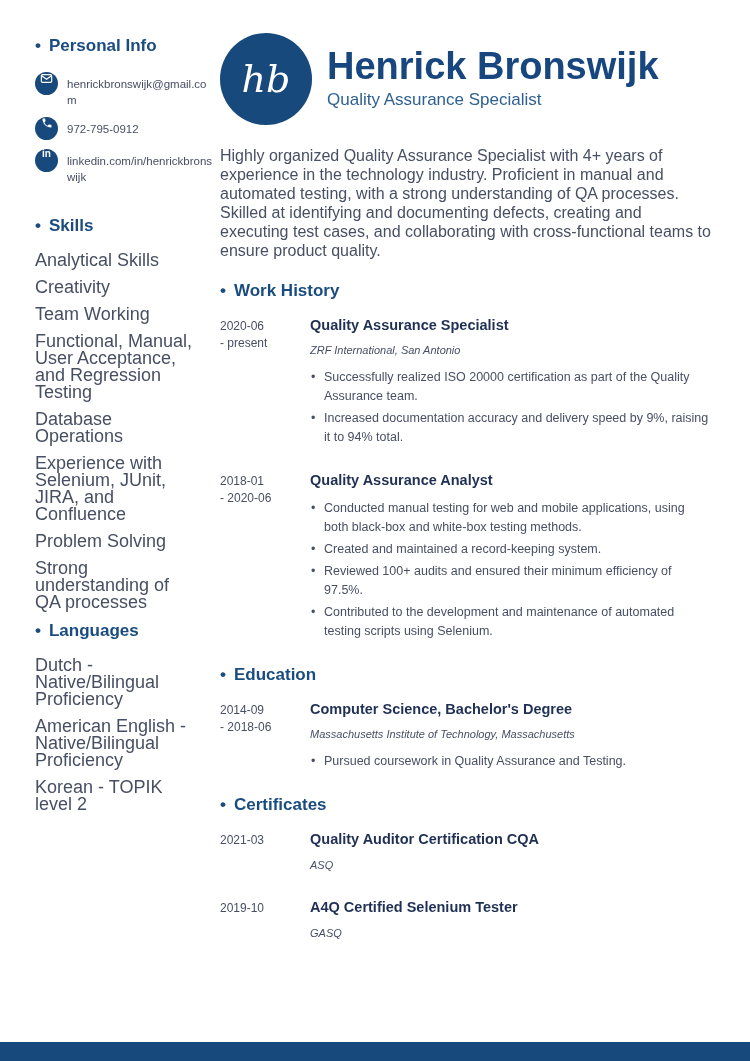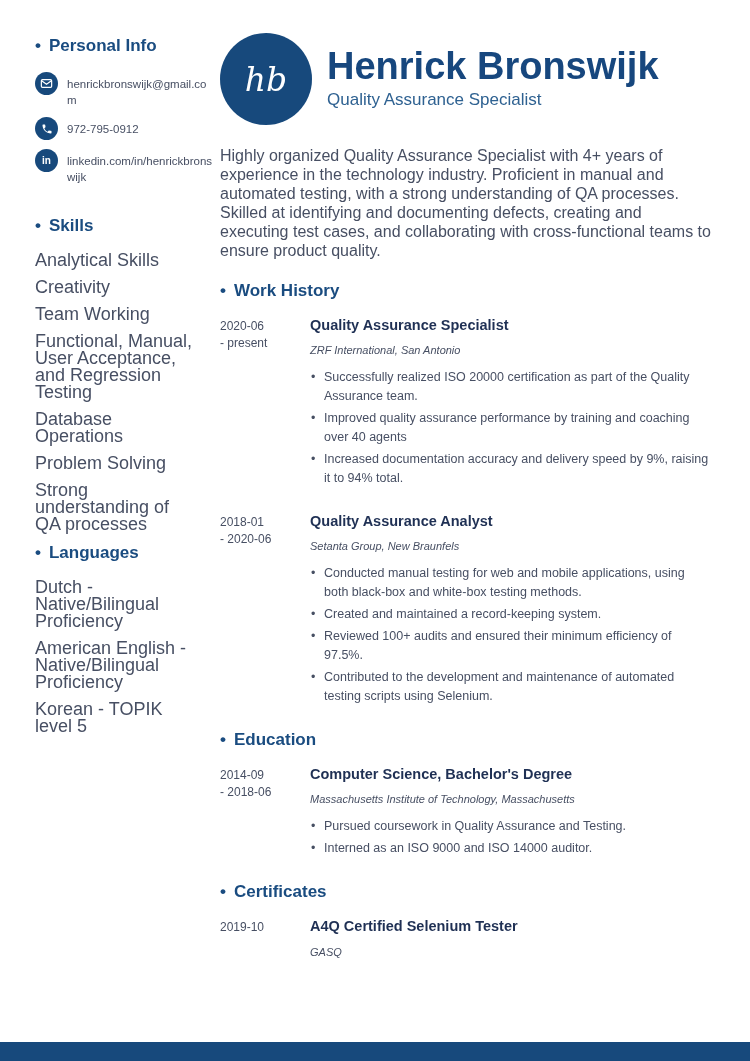--- a/index.html
+++ b/index.html
@@ -18,40 +18,40 @@
     display:flex; align-items:baseline; line-height:20px;
   }
   .sec-h .dot { margin-right:8px; font-size:17px; }
 
   
   .sidebar { width:185px; flex:0 0 185px; padding-top:3px; }
   .sidebar .sec-h { margin-bottom:16px; }
   .contact-row { display:flex; align-items:flex-start; margin-bottom:9px; }
   .contact-icon {
     width:23px; height:23px; border-radius:50%; background:#17497c;
-    flex:0 0 23px; margin-right:9px; display:flex; align-items:center; justify-content:center;
+    flex:0 0 23px; margin-right:9px; display:flex; justify-content:center;
   }
   .contact-icon svg { display:block; }
   .contact-icon .in-txt { color:#fff; font-size:10px; font-weight:bold; line-height:1; }
   .contact-text {
     font-size:11.5px; line-height:16px; padding-top:4px;
     overflow-wrap:anywhere; max-width:148px;
   }
   .side-list { list-style:none; margin-bottom:6px; }
   .side-list li { font-size:18px; line-height:17px; margin-bottom:10px; max-width:162px; }
   .sidebar .gap { height:22px; }
 
   
   .main { flex:1; padding-left:0; }
   .hdr { display:flex; align-items:center; }
   .monogram {
     width:92px; height:92px; border-radius:50%; background:#17497c;
     color:#fff; display:flex; align-items:center; justify-content:center;
     font-family:"DejaVu Serif","Liberation Serif",serif; font-style:italic;
-    font-size:33px; flex:0 0 92px; margin-right:15px;
+    font-size:38px; flex:0 0 92px; margin-right:15px;
   }
   .name { color:#17477e; font-size:38px; font-weight:bold; line-height:34px; }
   .job-title-hdr { color:#2e6191; font-size:17px; margin-top:7px; }
   .summary { font-size:16px; line-height:19px; margin-top:21px; max-width:494px; }
 
   .main .sec-h { margin-top:21px; margin-bottom:15px; }
 
   .entry { display:flex; margin-bottom:21px; }
   .dates { width:90px; flex:0 0 90px; font-size:12px; line-height:17px; padding-top:2px; }
   .entry-body { flex:1; max-width:402px; }
@@ -117,32 +117,33 @@
       <h2 class="sec-h">
         <span class="dot">•</span>
         <span>Skills</span>
       </h2>
       <ul class="side-list">
         <li>Analytical Skills</li>
         <li>Creativity</li>
         <li>Team Working</li>
         <li>Functional, Manual, User Acceptance, and Regression Testing</li>
         <li>Database Operations</li>
+        <li>Experience with Selenium, JUnit, JIRA, and Confluence</li>
         <li>Problem Solving</li>
         <li>Strong understanding of QA processes</li>
       </ul>
 
       <h2 class="sec-h">
         <span class="dot">•</span>
         <span>Languages</span>
       </h2>
       <ul class="side-list">
         <li>Dutch - Native/Bilingual Proficiency</li>
         <li>American English - Native/Bilingual Proficiency</li>
-        <li>Korean - TOPIK level 5</li>
+        <li>Korean - TOPIK level 2</li>
       </ul>
     </aside>
 
     <main class="main">
 
       <div class="hdr">
         <div class="monogram">hb</div>
         <div>
           <div class="name">Henrick Bronswijk</div>
           <div class="job-title-hdr">Quality Assurance Specialist</div>
@@ -159,34 +160,32 @@
       <div class="entry">
         <div class="dates">
           <div>2020-06</div>
           <div>- present</div>
         </div>
         <div class="entry-body">
           <div class="entry-title">Quality Assurance Specialist</div>
           <div class="entry-sub">ZRF International, San Antonio</div>
           <ul class="bullets">
             <li>Successfully realized ISO 20000 certification as part of the Quality Assurance team.</li>
-            <li>Improved quality assurance performance by training and coaching over 40 agents</li>
             <li>Increased documentation accuracy and delivery speed by 9%, raising it to 94% total.</li>
           </ul>
         </div>
       </div>
 
       <div class="entry">
         <div class="dates">
           <div>2018-01</div>
           <div>- 2020-06</div>
         </div>
         <div class="entry-body">
           <div class="entry-title">Quality Assurance Analyst</div>
-          <div class="entry-sub">Setanta Group, New Braunfels</div>
           <ul class="bullets">
             <li>Conducted manual testing for web and mobile applications, using both black-box and white-box testing methods.</li>
             <li>Created and maintained a record-keeping system.</li>
             <li>Reviewed 100+ audits and ensured their minimum efficiency of 97.5%.</li>
             <li>Contributed to the development and maintenance of automated testing scripts using Selenium.</li>
           </ul>
         </div>
       </div>
 
       <h2 class="sec-h">
@@ -197,30 +196,38 @@
       <div class="entry">
         <div class="dates">
           <div>2014-09</div>
           <div>- 2018-06</div>
         </div>
         <div class="entry-body">
           <div class="entry-title">Computer Science, Bachelor's Degree</div>
           <div class="entry-sub">Massachusetts Institute of Technology, Massachusetts</div>
           <ul class="bullets">
             <li>Pursued coursework in Quality Assurance and Testing.</li>
-            <li>Interned as an ISO 9000 and ISO 14000 auditor.</li>
           </ul>
         </div>
       </div>
 
       <h2 class="sec-h">
         <span class="dot">•</span>
         <span>Certificates</span>
       </h2>
 
+      <div class="entry cert-entry">
+        <div class="dates">
+          <div>2021-03</div>
+        </div>
+        <div class="entry-body">
+          <div class="entry-title">Quality Auditor Certification CQA</div>
+          <div class="entry-sub">ASQ</div>
+        </div>
+      </div>
 
       <div class="entry cert-entry">
         <div class="dates">
           <div>2019-10</div>
         </div>
         <div class="entry-body">
           <div class="entry-title">A4Q Certified Selenium Tester</div>
           <div class="entry-sub">GASQ</div>
         </div>
       </div>

